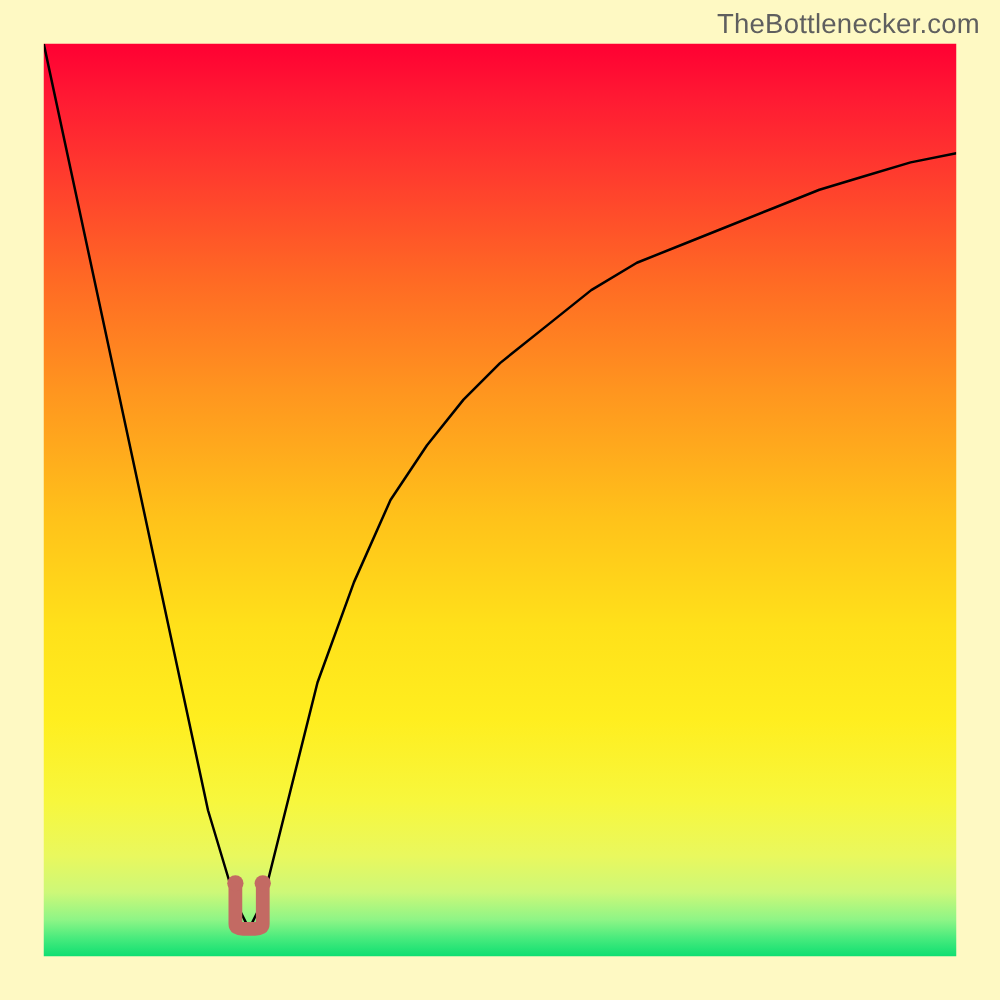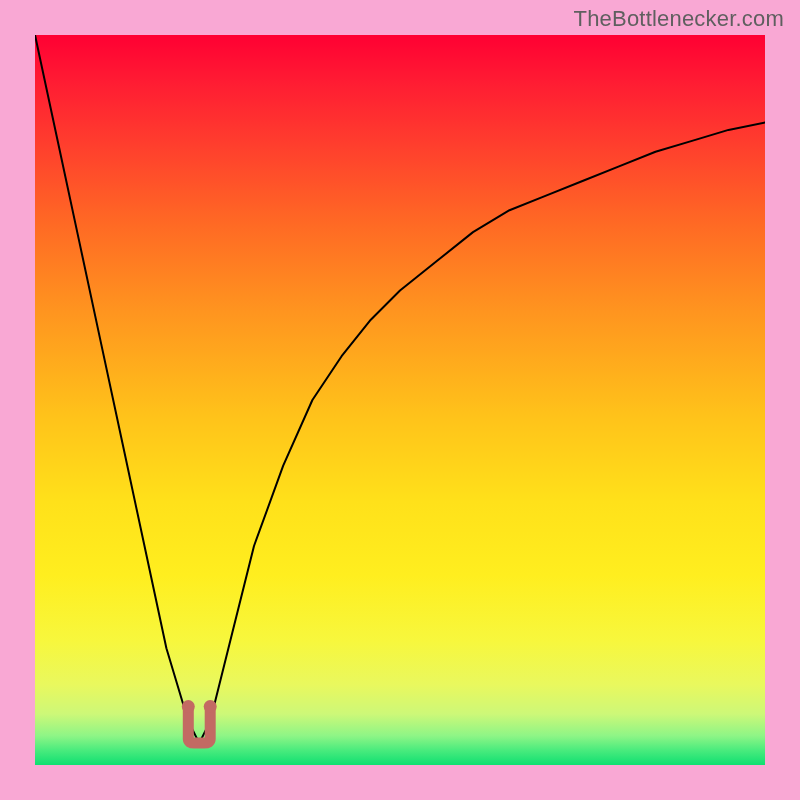--- a/index.html
+++ b/index.html
@@ -8,21 +8,21 @@
     width: 800px;
     height: 800px;
     background: #000;
     overflow: hidden;
     font-family: Arial, Helvetica, sans-serif;
   }
   .stage {
     position: relative;
     width: 800px;
     height: 800px;
-    background: #f9a8d4;
+    background: #fef9c3;
   }
   .plot {
     position: absolute;
     left: 35px;
     top: 35px;
     width: 730px;
     height: 730px;
     overflow: hidden;
     background: linear-gradient(
       to bottom,

